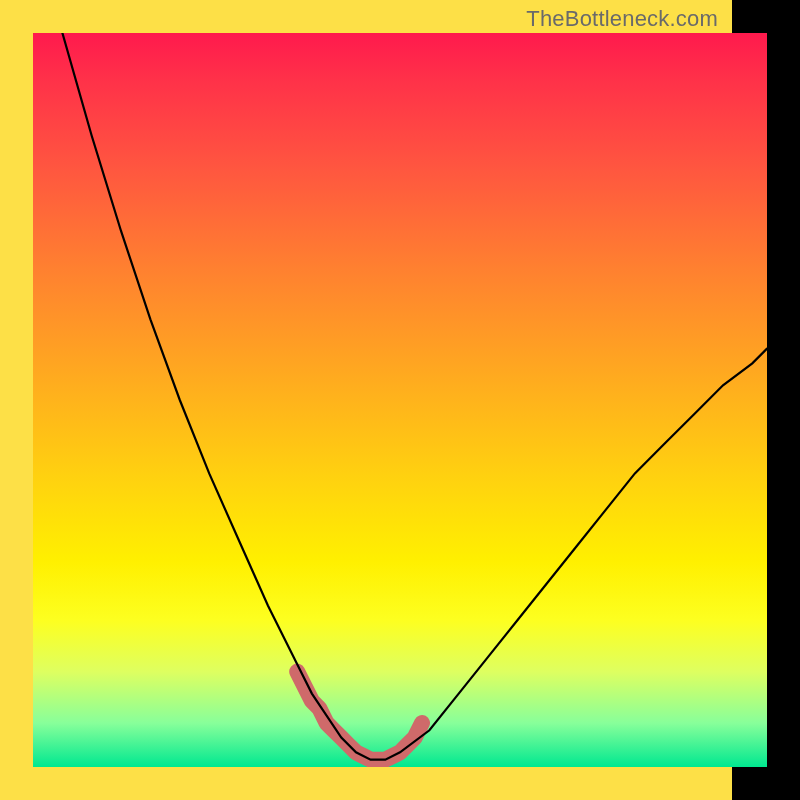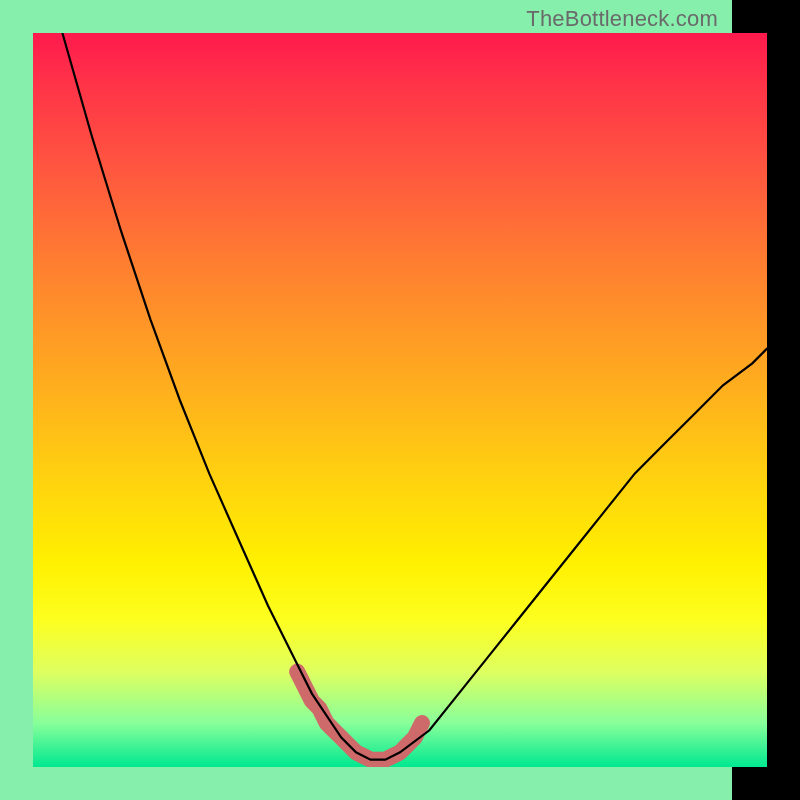--- a/index.html
+++ b/index.html
@@ -10,21 +10,21 @@
     background: #000;
     overflow: hidden;
     font-family: Arial, Helvetica, sans-serif;
   }
   .frame {
     position: absolute;
     left: 0;
     top: 0;
     width: 732px;
     height: 800px;
-    background: #86efac;
+    background: #fde047;
   }
   .plot {
     position: absolute;
     left: 33px;
     top: 33px;
     width: 734px;
     height: 734px;
     background: linear-gradient(
       to bottom,
       #ff1a4d 0%,

